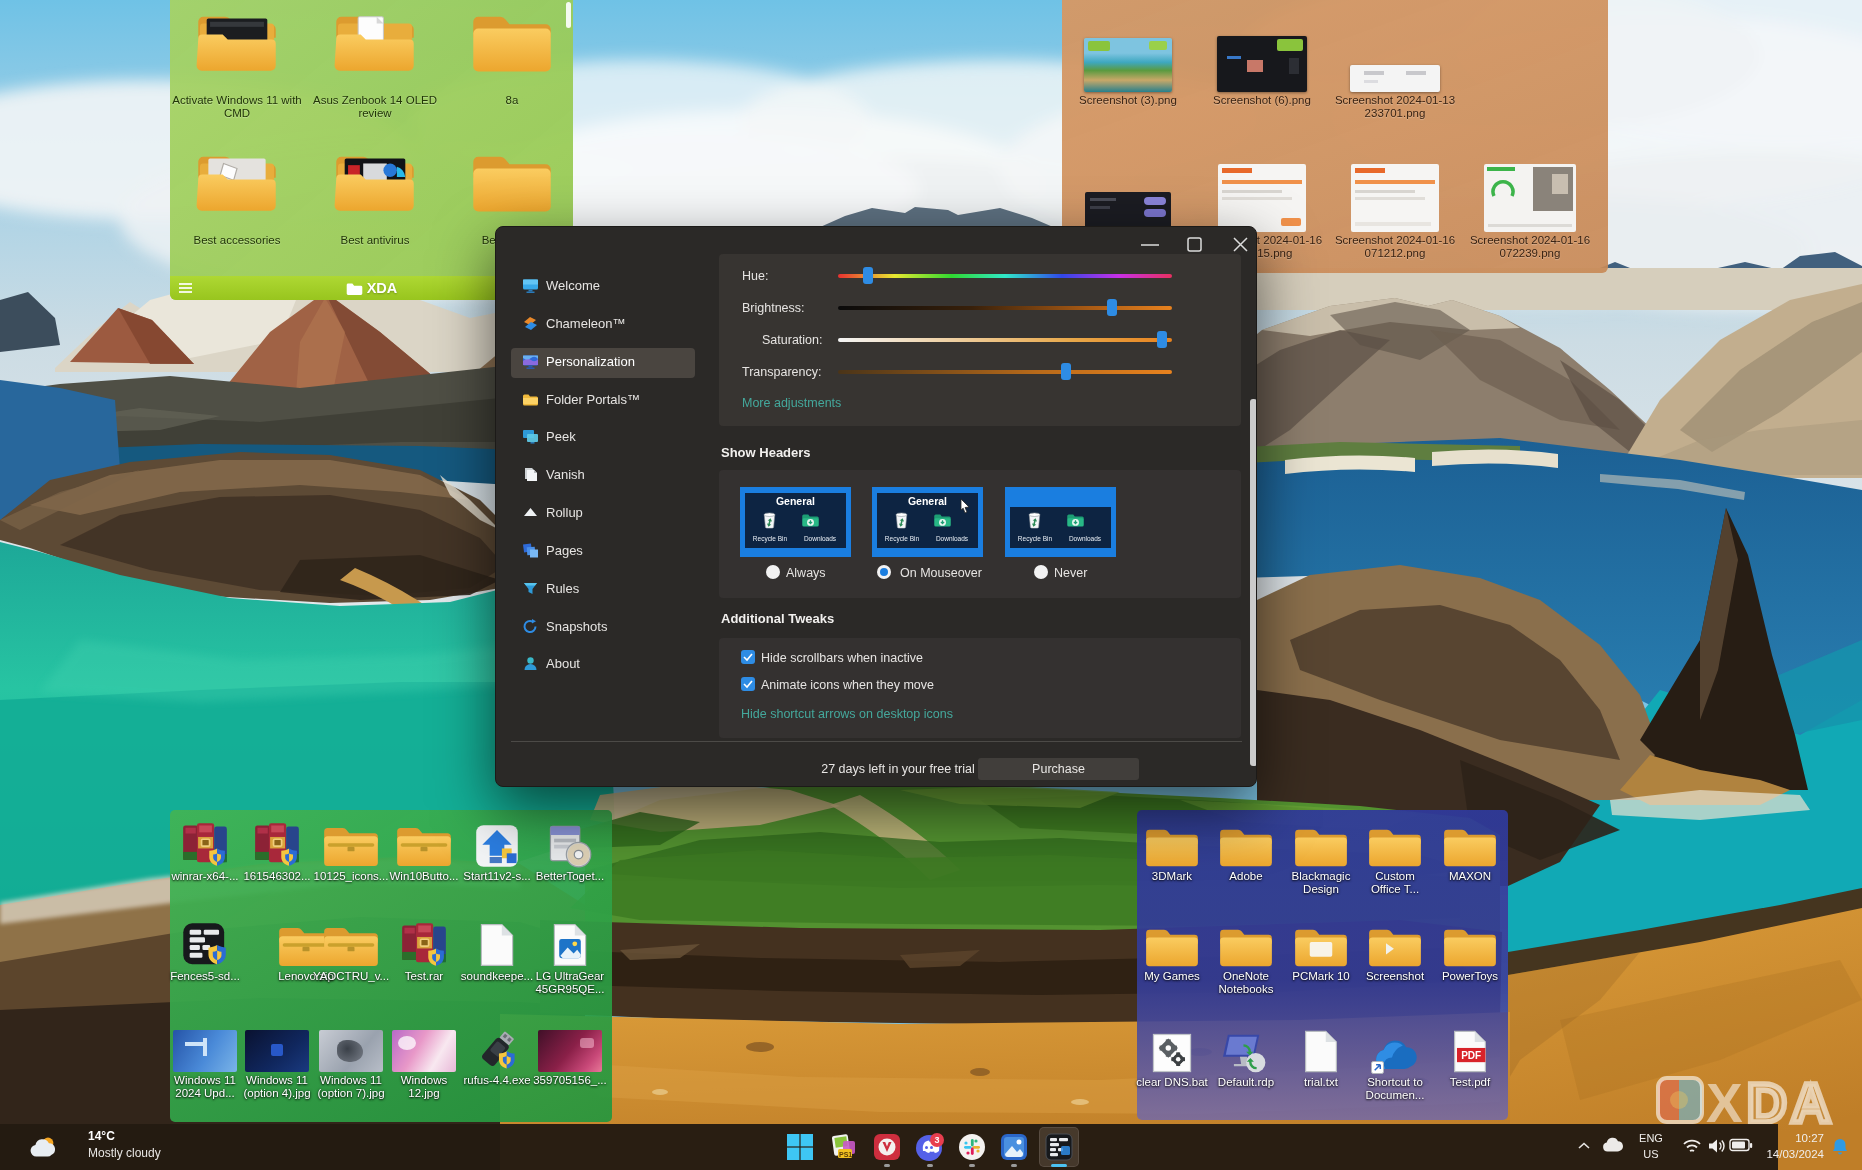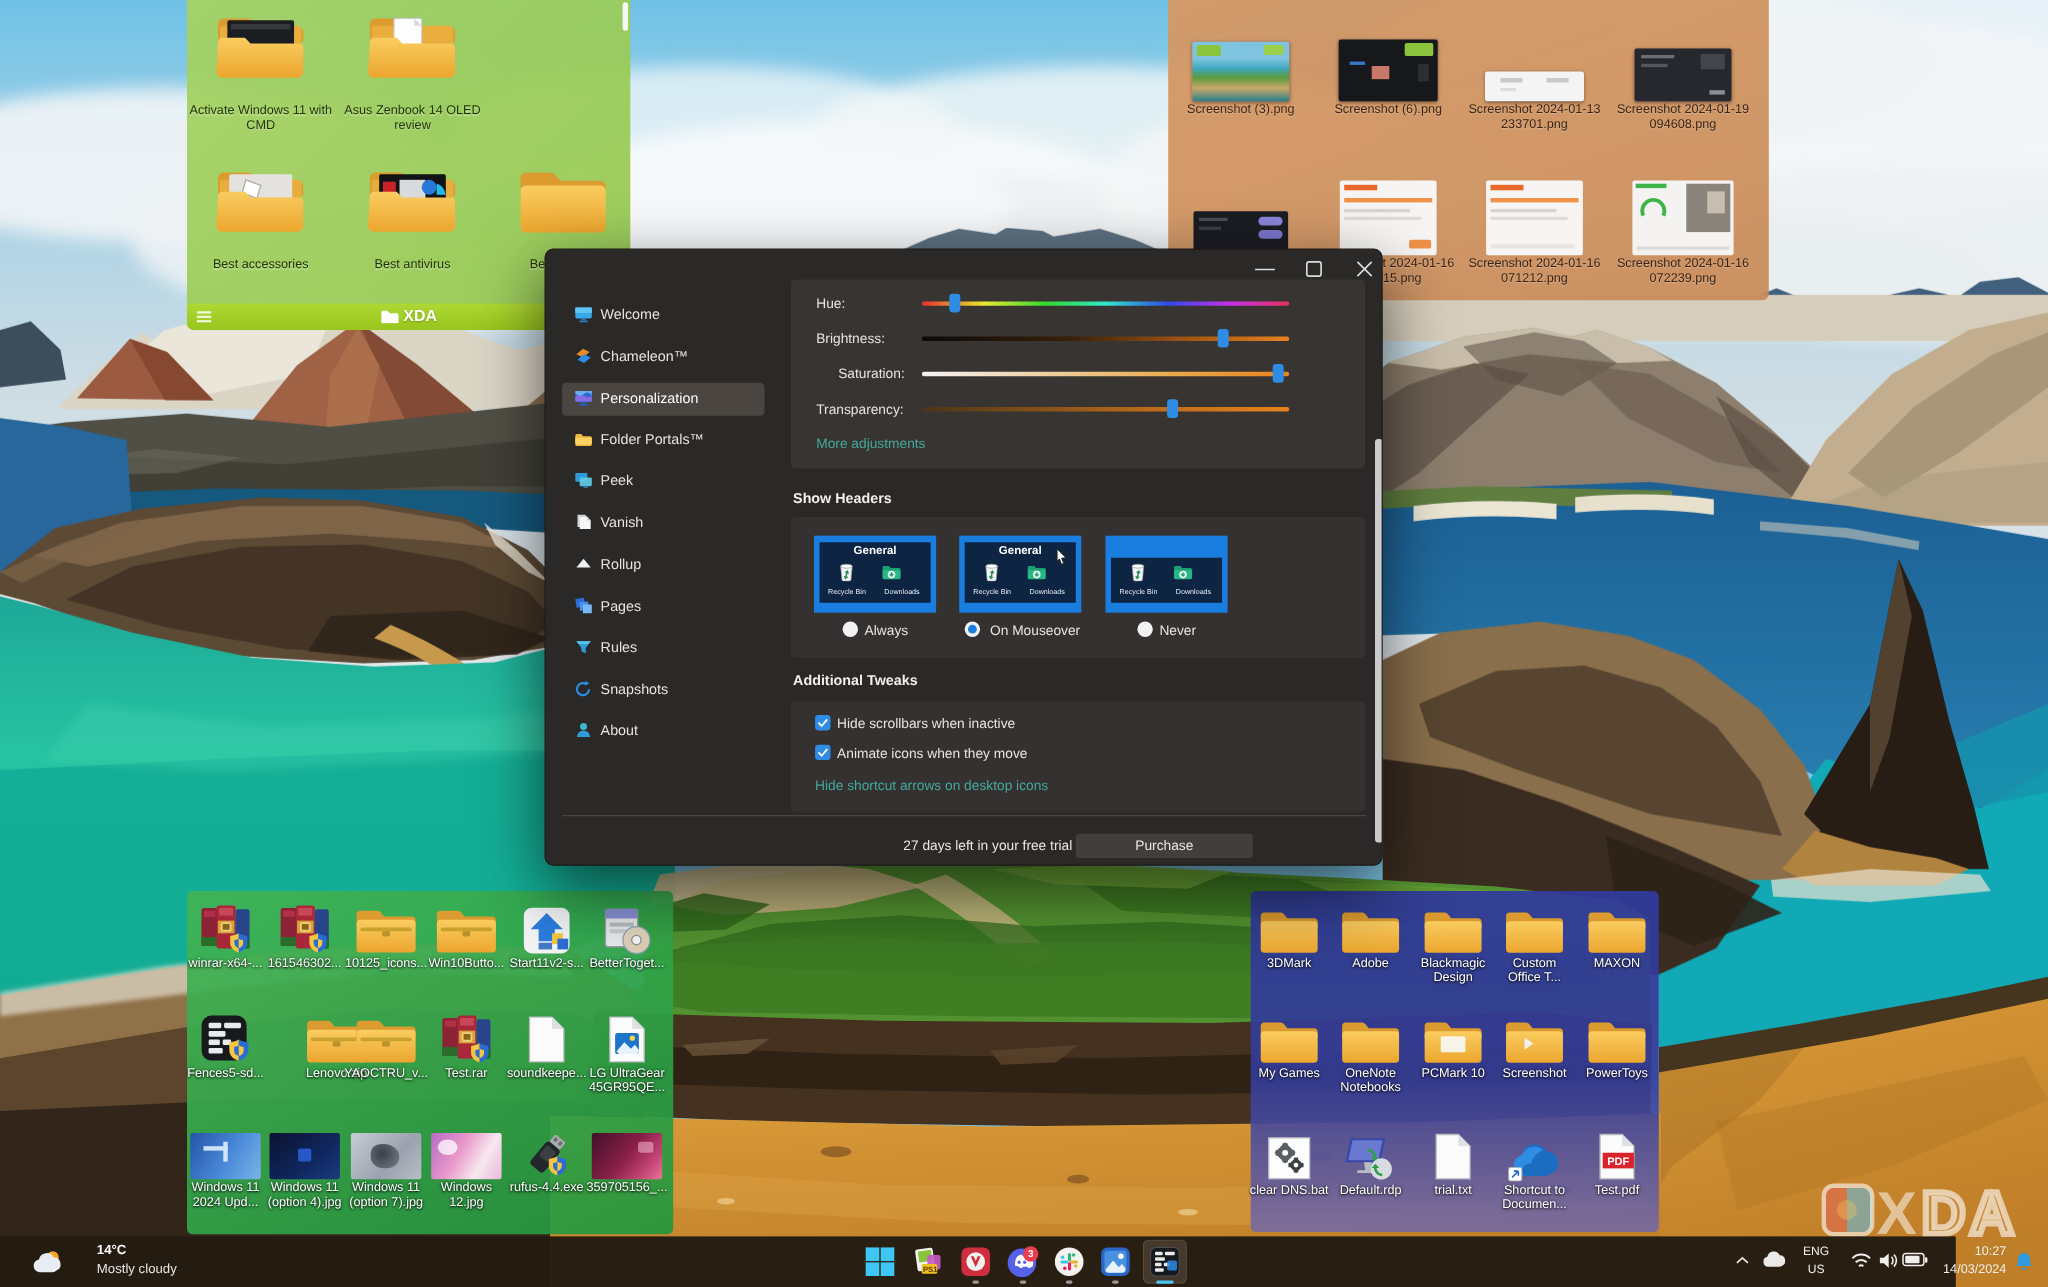--- a/index.html
+++ b/index.html
@@ -331,20 +331,26 @@
  <div class="it" style="left:138px;top:10px;width:134px;">
   <svg width="84" height="64" viewBox="0 0 48 38">
           <path d="M1,7 a3,3 0 0 1 3,-3 h13 q2,0 3,1.5 l2.5,3 h21.5 a3,3 0 0 1 3,3 v5 H1 Z" fill="#dc9b2f"></path>
           <rect x="2" y="8" width="44" height="26" rx="2" fill="#e8ad3c"></rect>
           <rect x="14" y="4" width="15" height="18" rx="1" fill="#fdfdfd" stroke="#c8c8c8" stroke-width=".6"></rect>
           <path d="M25,4 l4,4 h-4 Z" fill="#d8d8d8"></path>
           <path d="M1,17 q0,-2.5 2.5,-2.5 h12 l3,3 h26 q2.5,0 2.5,2.5 v13 a3,3 0 0 1 -3,3 h-41 a3,3 0 0 1 -3,-3 Z" fill="url(#fgr)"></path>
         </svg>
   <div class="lb" style="margin-top:16px;color:#223608;text-shadow:0 1px 1px rgba(255,255,255,.35);">Asus Zenbook 14 OLED<br>review</div>
  </div>
+ <div class="it" style="left:275px;top:10px;width:134px;">
+  <svg width="84" height="64" viewBox="0 0 48 38">
+          <use href="#sfold"></use>
+        </svg>
+  <div class="lb" style="margin-top:16px;color:#223608;text-shadow:0 1px 1px rgba(255,255,255,.35);">8a</div>
+ </div>
  <div class="it" style="left:0px;top:150px;width:134px;">
   <svg width="84" height="64" viewBox="0 0 48 38">
           <path d="M1,7 a3,3 0 0 1 3,-3 h13 q2,0 3,1.5 l2.5,3 h21.5 a3,3 0 0 1 3,3 v5 H1 Z" fill="#dc9b2f"></path>
           <rect x="2" y="8" width="44" height="26" rx="2" fill="#e8ad3c"></rect>
           <rect x="7" y="5" width="34" height="16" rx="1" fill="#e4e2de"></rect>
           <path d="M16,8 l8,3 -2,7 -8,-3 Z" fill="#fdfdfd" stroke="#b0aca6" stroke-width=".7"></path>
           <path d="M1,17 q0,-2.5 2.5,-2.5 h12 l3,3 h26 q2.5,0 2.5,2.5 v13 a3,3 0 0 1 -3,3 h-41 a3,3 0 0 1 -3,-3 Z" fill="url(#fgr)"></path>
         </svg>
   <div class="lb" style="margin-top:16px;color:#223608;text-shadow:0 1px 1px rgba(255,255,255,.35);">Best accessories</div>
  </div>
@@ -393,31 +399,20 @@
  </div>
  <div class="it" style="left:271px;top:0;width:124px;">
   <div class="icw" style="height:92px;">
           <div style="width:90px;height:27px;background:#f4f4f4;border-radius:2px;box-shadow:0 1px 3px rgba(0,0,0,.4);position:relative;">
             <div style="position:absolute;left:14px;top:6px;width:20px;height:4px;background:#c8c8cc;"></div>
             <div style="position:absolute;right:14px;top:6px;width:20px;height:4px;background:#c8c8cc;"></div>
             <div style="position:absolute;left:14px;top:15px;width:14px;height:3px;background:#dcdce0;"></div>
           </div>
         </div>
   <div class="lb" style="color:#3a2414;text-shadow:0 1px 1px rgba(255,255,255,.3);">Screenshot 2024-01-13<br>233701.png</div>
- </div>
- <div class="it" style="left:406px;top:0;width:124px;">
-  <div class="icw" style="height:92px;">
-          <div style="width:88px;height:48px;background:#26282d;border-radius:2px;box-shadow:0 1px 3px rgba(0,0,0,.4);position:relative;">
-            <div style="position:absolute;left:6px;top:6px;width:30px;height:3px;background:#6a6e76;"></div>
-            <div style="position:absolute;left:6px;top:14px;width:24px;height:3px;background:#55585f;"></div>
-            <div style="position:absolute;right:6px;top:5px;width:22px;height:14px;background:#42454c;"></div>
-            <div style="position:absolute;right:6px;bottom:6px;width:14px;height:4px;background:#8a8e96;"></div>
-          </div>
-        </div>
-  <div class="lb" style="color:#3a2414;text-shadow:0 1px 1px rgba(255,255,255,.3);">Screenshot 2024-01-19<br>094608.png</div>
  </div>
  <div class="it" style="left:4px;top:140px;width:124px;">
   <div class="icw" style="height:92px;">
           <div style="width:86px;height:40px;background:#1b1c22;border-radius:2px;position:relative;">
             <div style="position:absolute;right:5px;top:5px;width:22px;height:8px;background:#8a84d8;border-radius:4px;"></div>
             <div style="position:absolute;right:5px;top:17px;width:22px;height:8px;background:#7a74cc;border-radius:4px;"></div>
             <div style="position:absolute;left:5px;top:6px;width:26px;height:3px;background:#4a4c56;"></div>
             <div style="position:absolute;left:5px;top:14px;width:20px;height:3px;background:#3c3e48;"></div>
           </div>
         </div>

